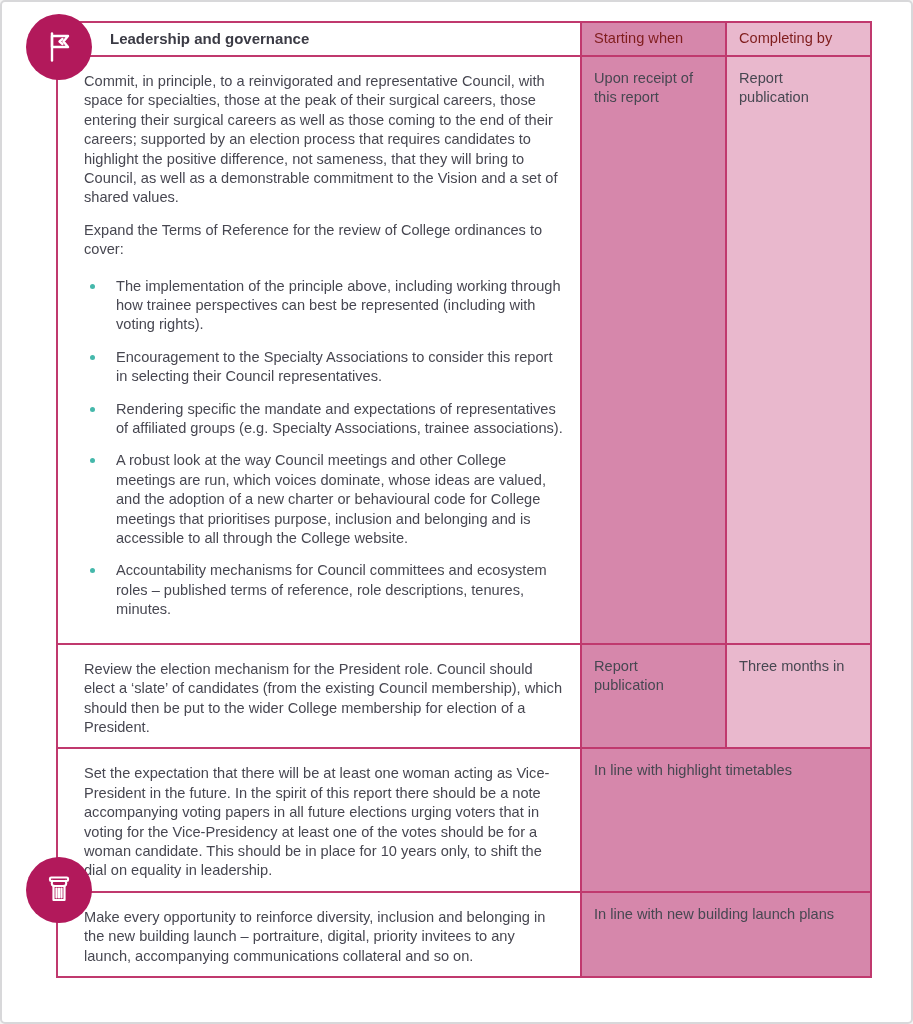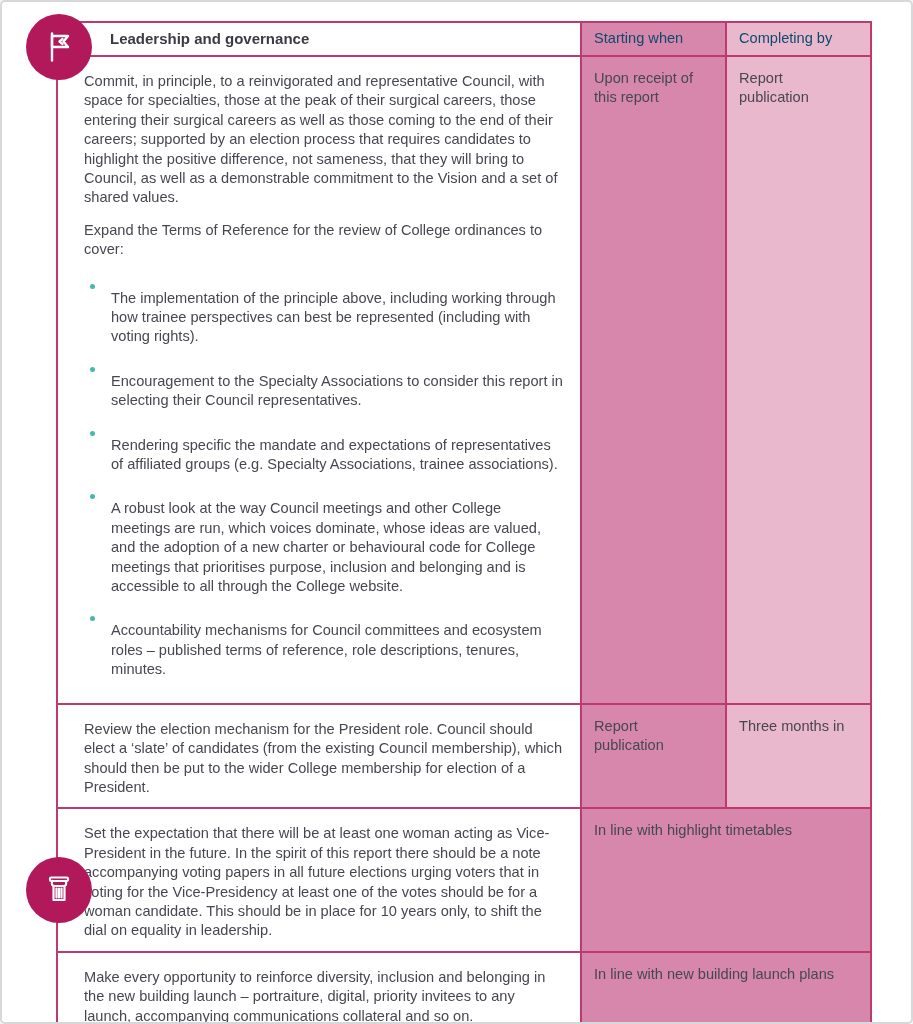--- a/index.html
+++ b/index.html
@@ -41,26 +41,26 @@
 
   tr.section-row td { vertical-align: middle; }
   .section-title-cell {
     padding: 6px 10px 6px 52px;
     font-weight: bold;
     font-size: 15px;
     color: #3b3b45;
   }
   .col-head-cell {
     padding: 6px 10px 6px 12px;
-    color: #0c4a6e;
+    color: #7f1d1d;
   }
 
   .para { margin-bottom: 13px; }
   .bullet-list { margin-top: 17px; }
-  .bullet-item { display: flex; margin-bottom: 13px; margin-left: 6px; flex-direction: column; }
+  .bullet-item { display: flex; margin-bottom: 13px; margin-left: 6px; }
   .bullet-dot {
     flex: 0 0 5px;
     width: 5px; height: 5px;
     border-radius: 50%;
     background: #45b8ab;
     margin-top: 7px;
   }
   .bullet-text { margin-left: 21px; flex: 1; }
 
   .icon-circle {

